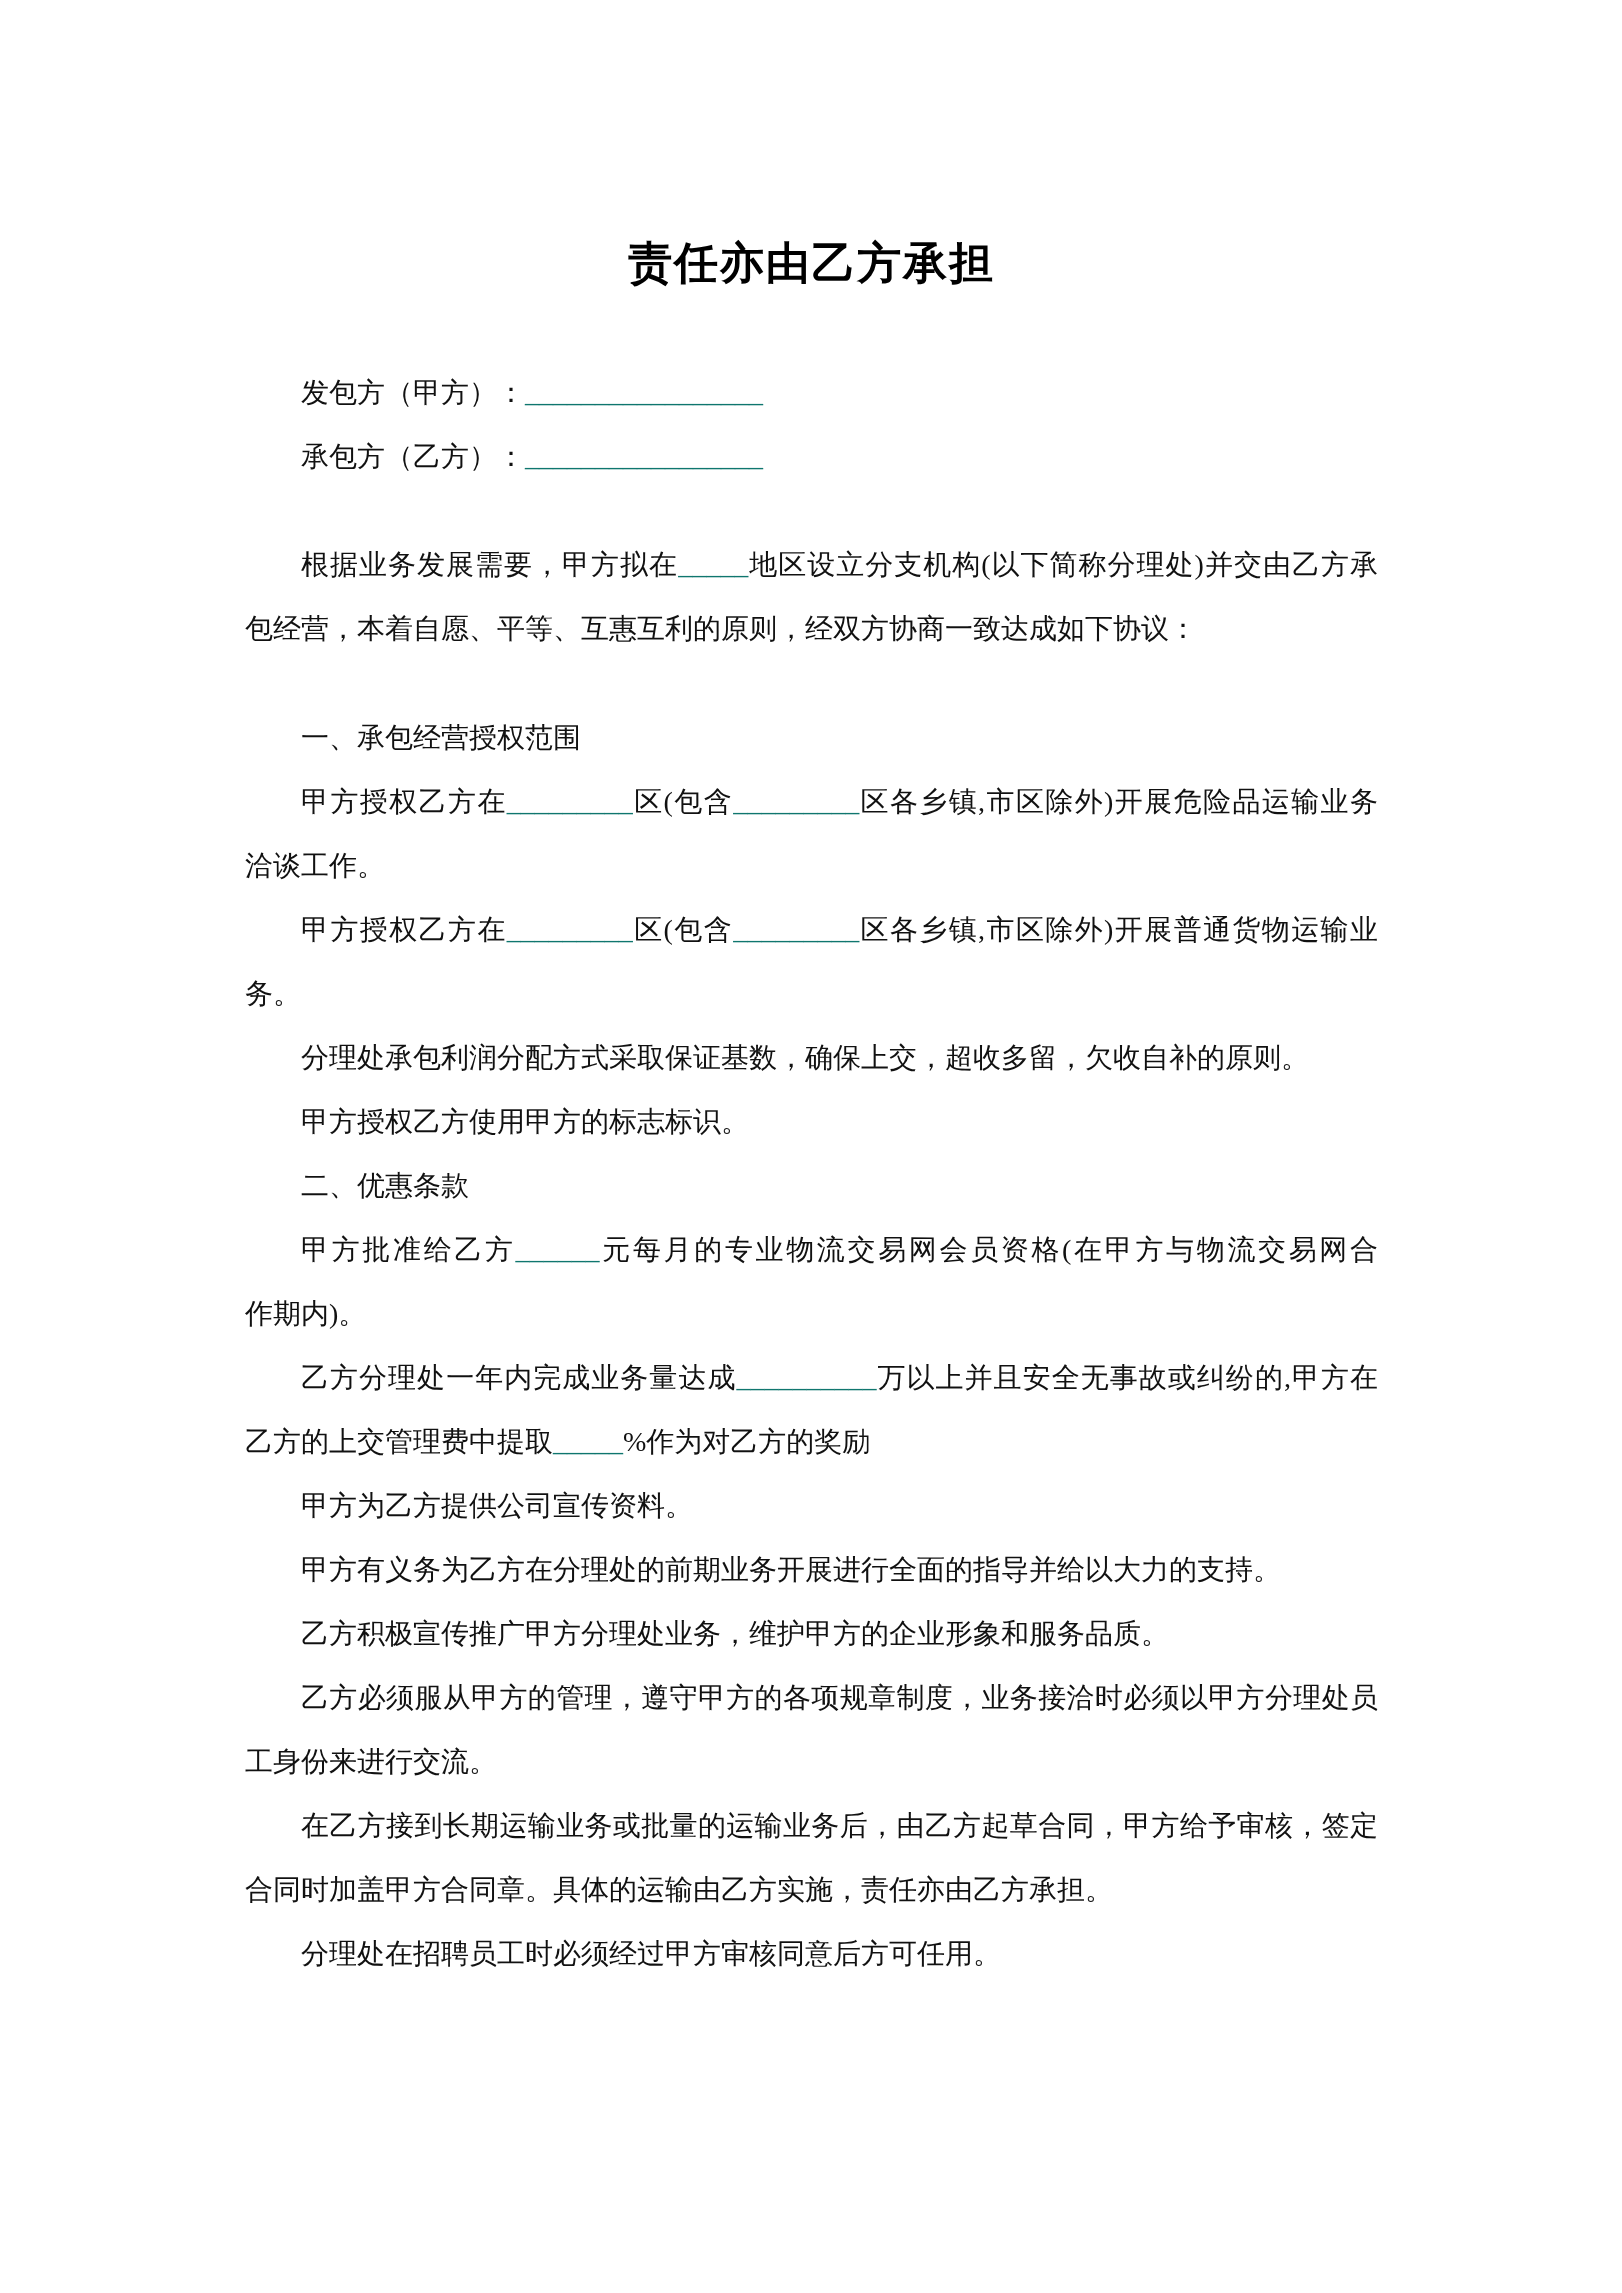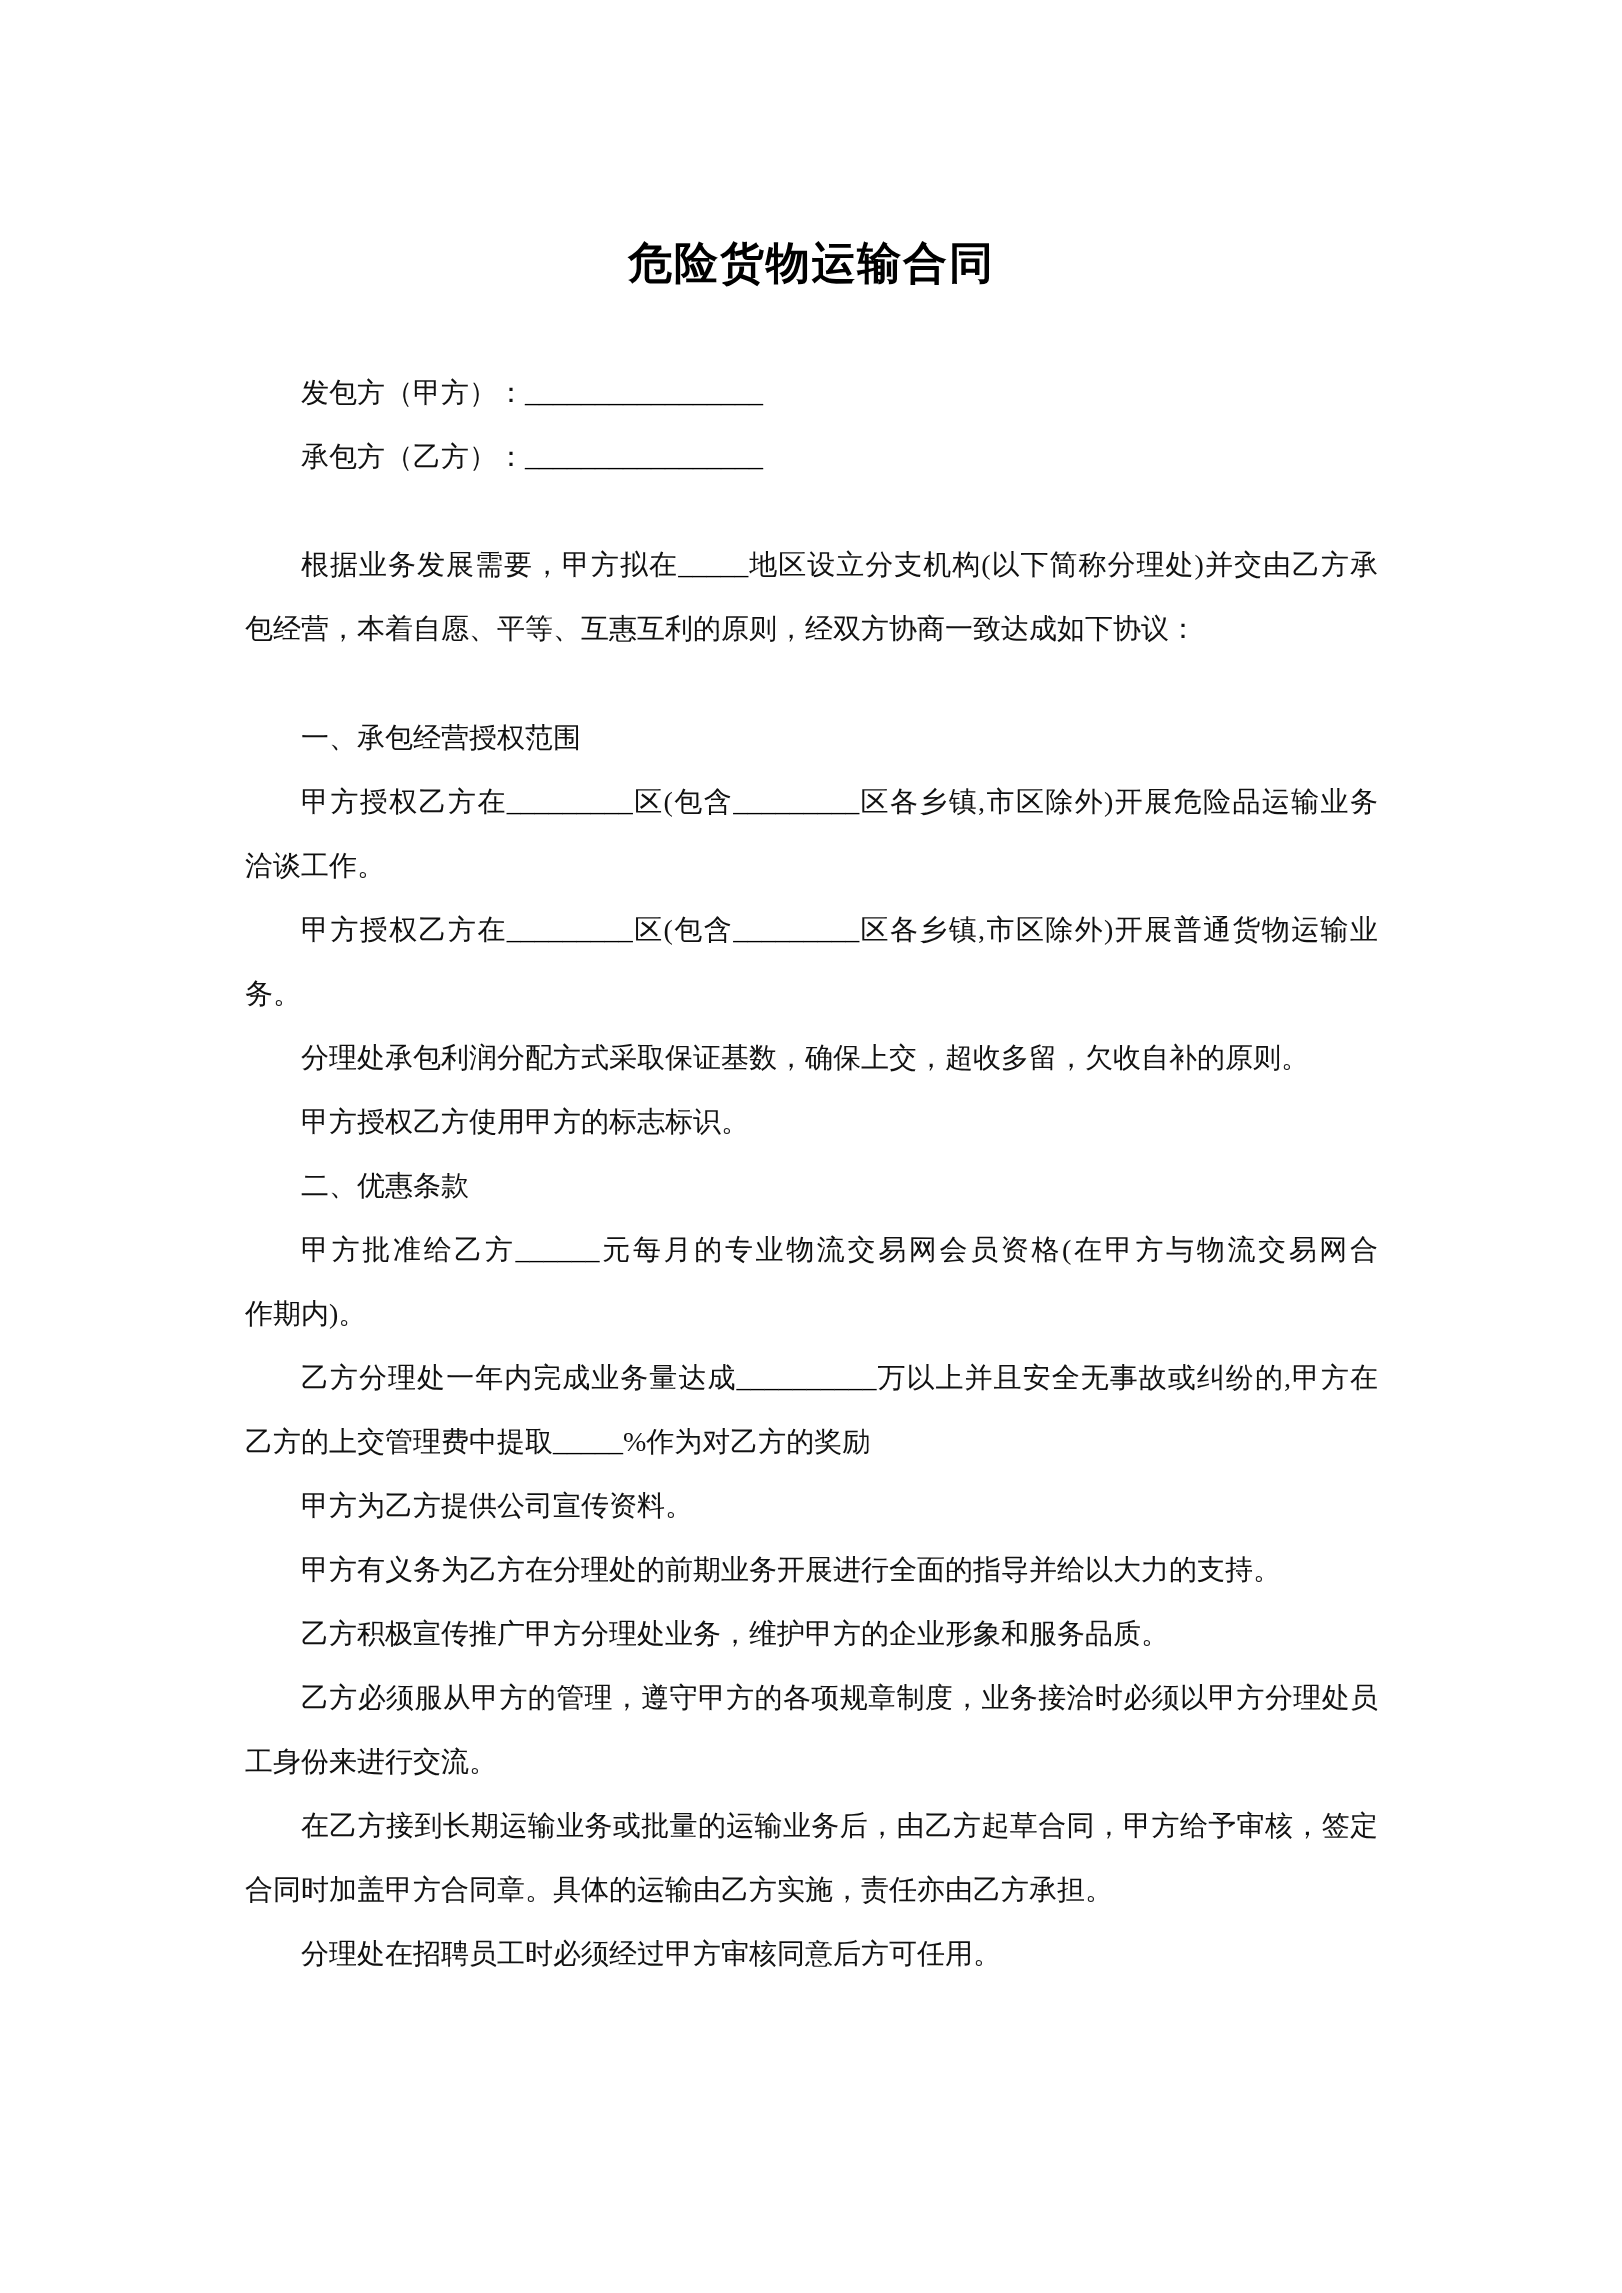--- a/index.html
+++ b/index.html
@@ -42,29 +42,29 @@
   }
   .para .line.first {
     text-indent: 2em;
   }
   .para .line.last {
     text-align-last: auto;
   }
   .body > .para:nth-child(1) { margin-top: 44px; }  
   .body > .para:nth-child(2) { margin-top: 45px; }  
   .blank {
-    color: #000000;
+    color: #0f766e;
     letter-spacing: 0;
   }
 </style>
 </head>
 <body>
 
 <div class="page">
-  <h1 class="title">危险货物运输合同</h1>
+  <h1 class="title">责任亦由乙方承担</h1>
 
   <div class="parties">
       <div class="para party">
         <div class="line first last">发包方（甲方）：<span class="blank">_________________</span></div>
       </div>
       <div class="para party">
         <div class="line first last">承包方（乙方）：<span class="blank">_________________</span></div>
       </div>
     </div>
 

